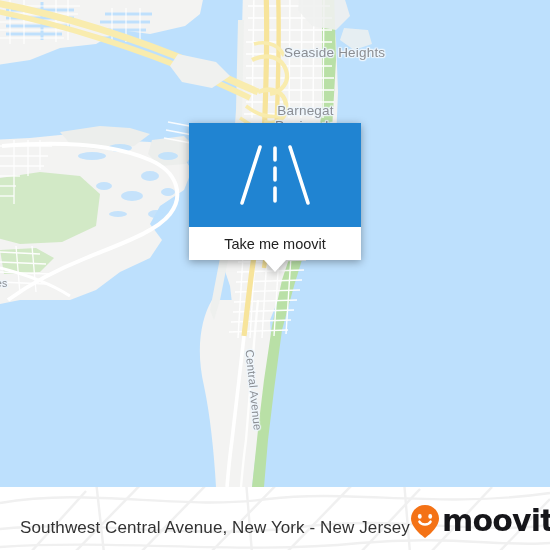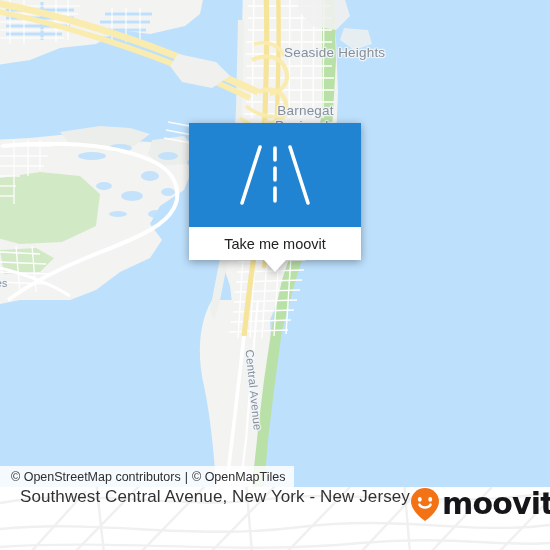--- a/index.html
+++ b/index.html
@@ -158,21 +158,21 @@
     left: 0; top: -6px;
     width: 550px;
     height: 72px;
     opacity: 1;
   }
   #footer-inner {
     position: relative;
     z-index: 2;
     height: 63px;
     display: flex;
-    align-items: flex-start;
+    align-items: flex-end;
     justify-content: space-between;
     padding: 0 16px 12px 20px;
     box-sizing: border-box;
   }
   #footer-title {
     font-size: 17px;
     color: #323232;
     white-space: nowrap;
     letter-spacing: .1px;
   }
@@ -382,25 +382,20 @@
           <line x1="52" y1="4" x2="70" y2="60" stroke="#ffffff" stroke-width="3.6" stroke-linecap="round"></line>
           <line x1="37" y1="5" x2="37" y2="17" stroke="#ffffff" stroke-width="3.6" stroke-linecap="round"></line>
           <line x1="37" y1="25" x2="37" y2="37" stroke="#ffffff" stroke-width="3.6" stroke-linecap="round"></line>
           <line x1="37" y1="45" x2="37" y2="58" stroke="#ffffff" stroke-width="3.6" stroke-linecap="round"></line>
         </svg>
       </div>
       <div id="popup-button">Take me moovit</div>
       <div id="popup-tail"></div>
     </div>
 
-    <div id="attribution">
-      <span>© OpenStreetMap contributors</span>
-      <span class="sep">|</span>
-      <span>© OpenMapTiles</span>
-    </div>
   </div>
 
   <div id="footer">
     <svg id="footer-watermark" viewBox="0 0 550 72" preserveAspectRatio="none">
       <g stroke="#f0f0f0" stroke-width="2.4" fill="none">
         <path d="M 30,72 L 86,10"></path>
         <path d="M 74,72 L 150,-6"></path>
         <path d="M 140,72 L 210,0"></path>
         <path d="M 210,72 L 282,-2"></path>
         <path d="M 286,72 L 352,4"></path>

